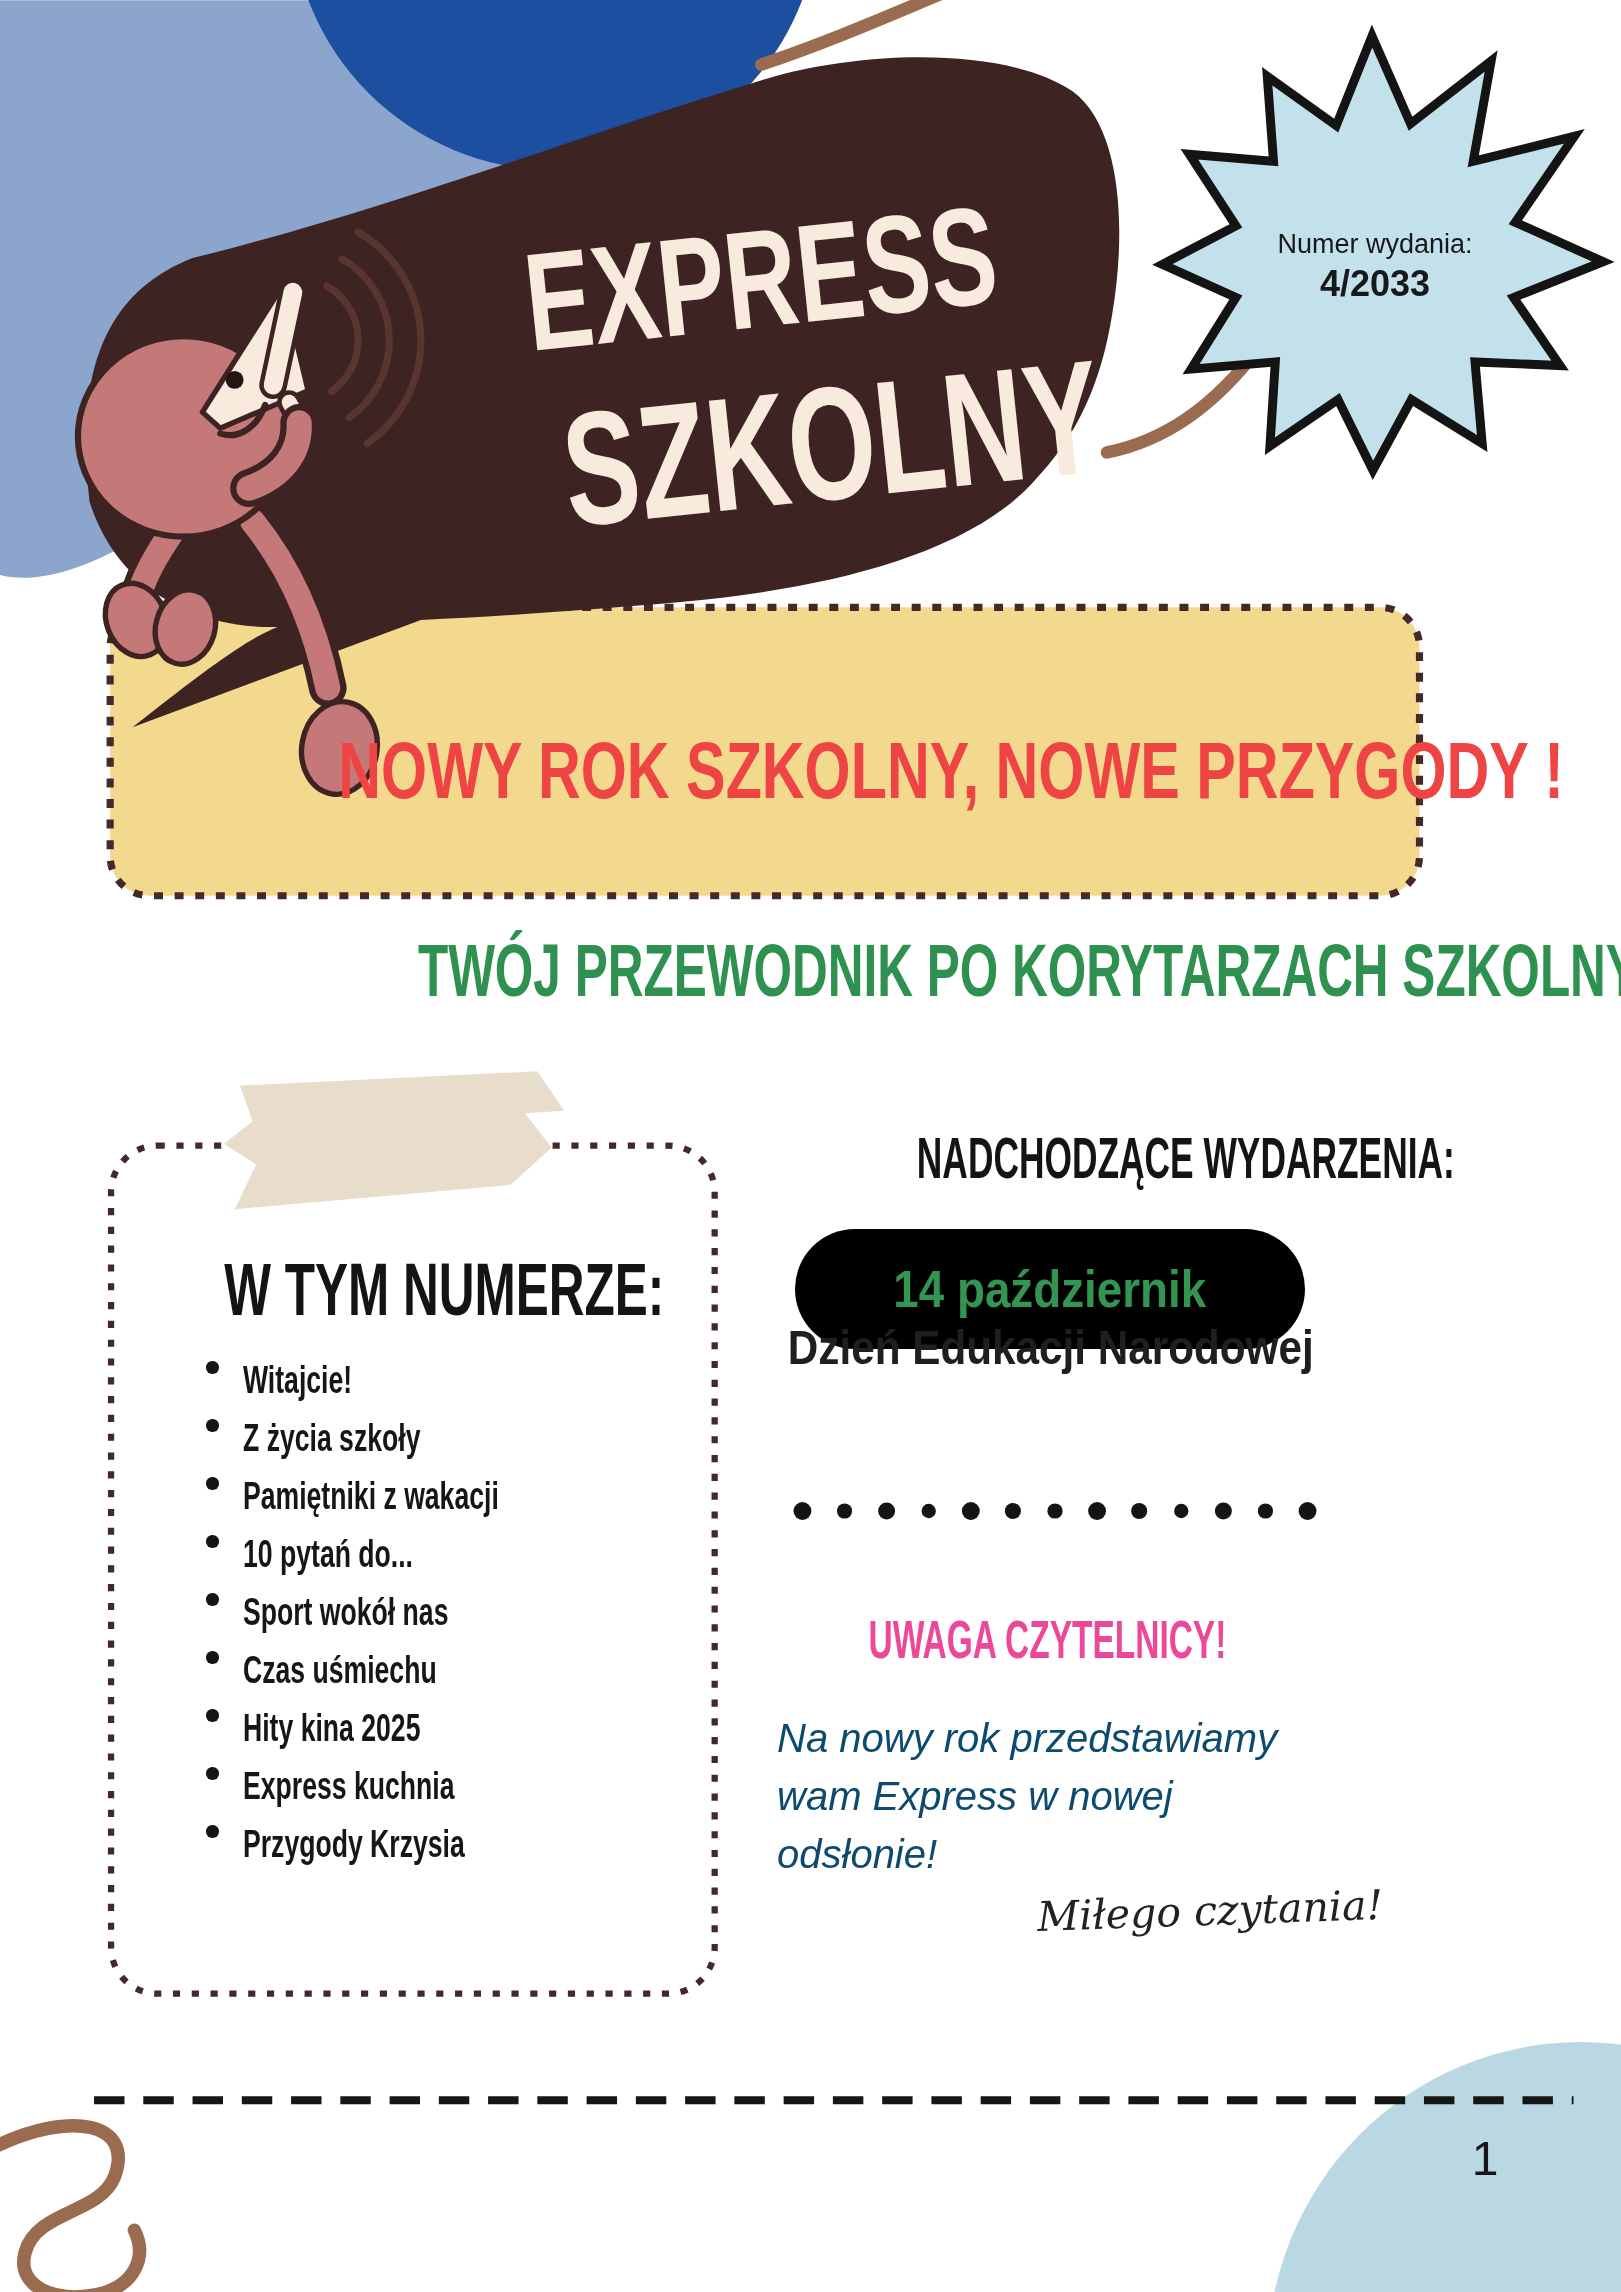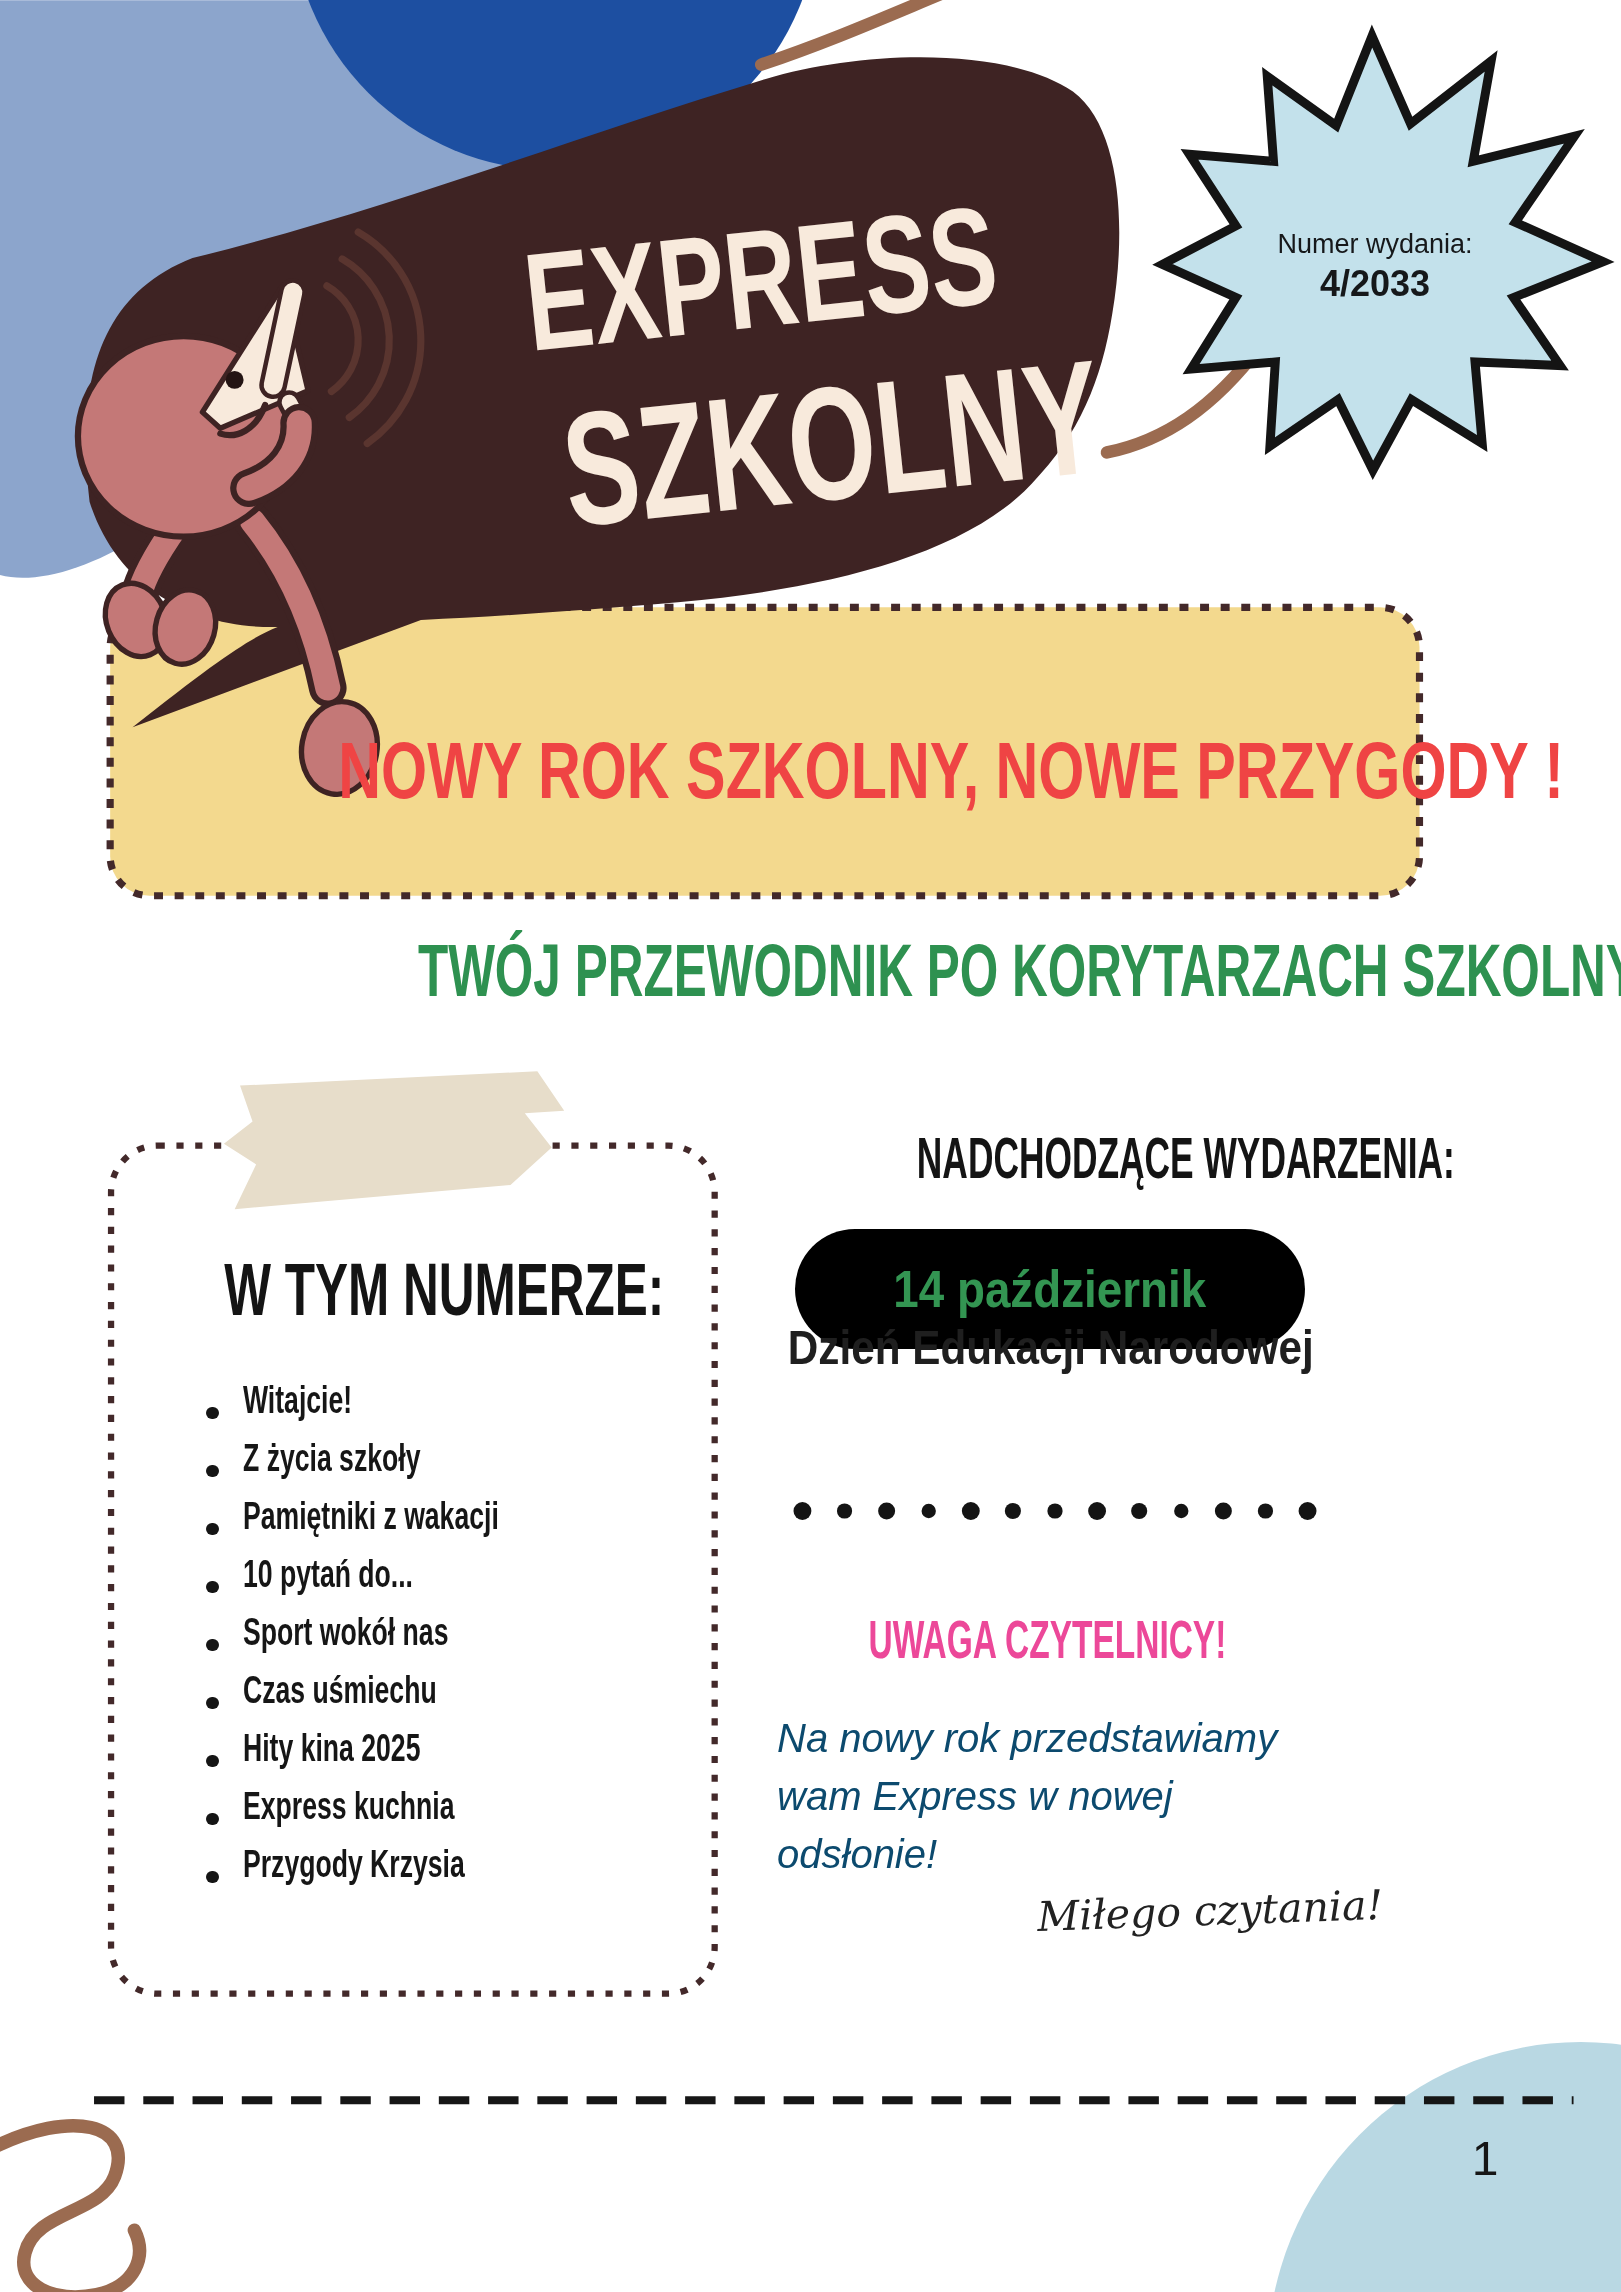--- a/index.html
+++ b/index.html
@@ -20,21 +20,21 @@
   
   .headline{left:134px;top:731px;width:1263px;color:#ef4444;}
   .headline .cond{font-size:79px;transform:scaleX(.75);}
   
   .tagline{left:85px;top:933px;width:1442px;color:#2E9150;}
   .tagline .cond{font-size:75px;transform:scaleX(.66);}
   
   .contents-title{left:111px;top:1252px;width:604px;color:#141414;}
   .contents-title .cond{font-size:75px;transform:scaleX(.66);}
   .contents-list{left:206px;top:1361px;width:502px;list-style:none;margin:0;padding:0;}
-  .contents-list li{height:58px;display:flex;align-items:flex-end;}
+  .contents-list li{height:58px;display:flex;align-items:flex-start;}
   .contents-list li::before{content:"";width:12.5px;height:12.5px;border-radius:50%;
       background:#151515;margin-right:24px;flex:0 0 auto;}
   .contents-list .cond{font-size:38px;transform:scaleX(.70);transform-origin:left center;color:#161616;}
   
   .events-title{left:752px;top:1130px;width:591px;color:#141414;}
   .events-title .cond{font-size:57px;transform:scaleX(.62);}
   .date-pill{left:795px;top:1229px;width:510px;height:120px;background:#000000;border-radius:60px;
       display:flex;align-items:center;justify-content:center;}
   .date-pill .cond{font-size:52px;color:#339552;transform:scaleX(.88);}
   .event-name{left:752px;top:1324px;width:591px;color:#1f1f1f;}

